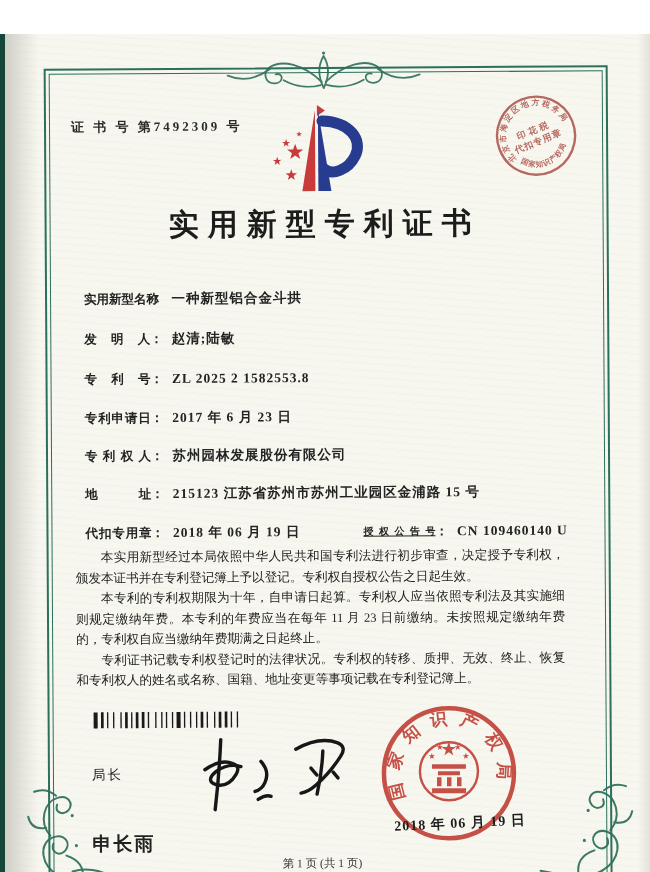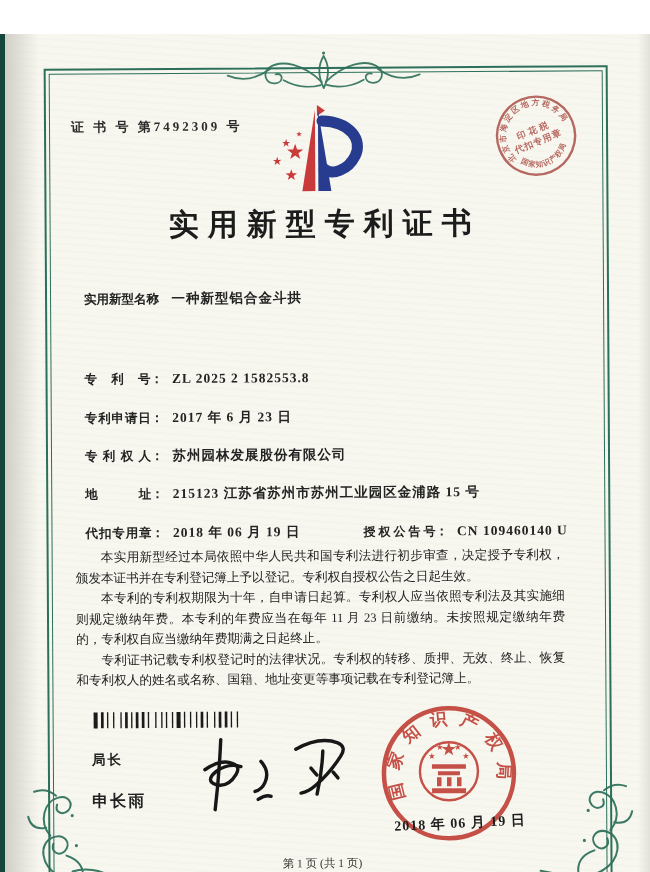--- a/index.html
+++ b/index.html
@@ -19,27 +19,27 @@
   .orn{position:absolute;}
   .abs{position:absolute;}
   #cert-no{left:73px;top:83px;font-size:13px;font-weight:bold;letter-spacing:3px;color:#2b2b2b;}
   #title{left:46px;top:170px;width:560px;text-align:center;font-size:30px;font-weight:bold;
      letter-spacing:9px;color:#1c1c1c;}
   .frow{position:absolute;left:85px;height:20px;font-weight:bold;color:#232323;white-space:nowrap;}
   .fl{display:inline-block;width:66px;font-size:12.5px;text-align-last:justify;vertical-align:middle;}
   .fc{font-size:12.5px;}
   .fv{font-size:13.5px;margin-left:9px;letter-spacing:1px;}
   .frow2{position:absolute;left:363px;height:20px;font-weight:bold;white-space:nowrap;}
-  .fl2{display:inline-block;width:72px;font-size:12px;text-align-last:justify;vertical-align:middle;}
+  .fl2{display:inline-block;width:72px;font-size:10px;text-align-last:justify;vertical-align:middle;text-decoration:underline;}
   #paras{position:absolute;left:75px;top:512px;width:489px;font-size:12.6px;line-height:20.5px;
      text-align:justify;color:#222;font-weight:500;}
   #paras p{margin:0;text-indent:2em;}
-  #signer-title{left:90px;top:716px;font-size:13.5px;font-weight:bold;
+  #signer-title{left:90px;top:731px;font-size:13.5px;font-weight:normal;
      font-family:"Liberation Sans","DejaVu Sans",sans-serif;letter-spacing:2px;}
-  #signer-name{left:90px;top:756px;font-size:16px;font-weight:bold;
+  #signer-name{left:90px;top:796px;font-size:19px;font-weight:bold;
      font-family:"Liberation Sans","DejaVu Sans",sans-serif;letter-spacing:2px;}
   #seal-date{left:392px;top:781px;width:150px;font-size:14px;font-weight:bold;letter-spacing:1px;
      transform:rotate(-2.5deg);color:#1e1e1e;}
   #footer{left:46px;top:822px;width:548px;text-align:center;font-size:11.5px;color:#333;}
   svg{overflow:visible;}
 </style>
 </head>
 <body>
 
 <div id="paper">
@@ -111,20 +111,23 @@
       <g fill="#283c8f">
         <polygon points="320,76 333,157 320,157"></polygon>
       </g>
       <path d="M324,87 C352,88 365,106 357,122 C350,136 334,142 326,135" fill="none" stroke="#283c8f" stroke-width="11" stroke-linecap="round"></path>
     </svg>
 
     <div class="abs" id="title">实用新型专利证书</div>
 
     <div class="frow" style="top:254px">
       <span class="fl">实用新型名称</span><span class="fc">：</span><span class="fv">一种新型铝合金斗拱</span>
+    </div>
+    <div class="frow" style="top:294px">
+      <span class="fl">发明人</span><span class="fc">：</span><span class="fv">赵清;陆敏</span>
     </div>
     <div class="frow" style="top:334px">
       <span class="fl">专利号</span><span class="fc">：</span><span class="fv">ZL 2025 2 1582553.8</span>
     </div>
     <div class="frow" style="top:373px">
       <span class="fl">专利申请日</span><span class="fc">：</span><span class="fv">2017 年 6 月 23 日</span>
     </div>
     <div class="frow" style="top:411px">
       <span class="fl">专利权人</span><span class="fc">：</span><span class="fv">苏州园林发展股份有限公司</span>
     </div>

